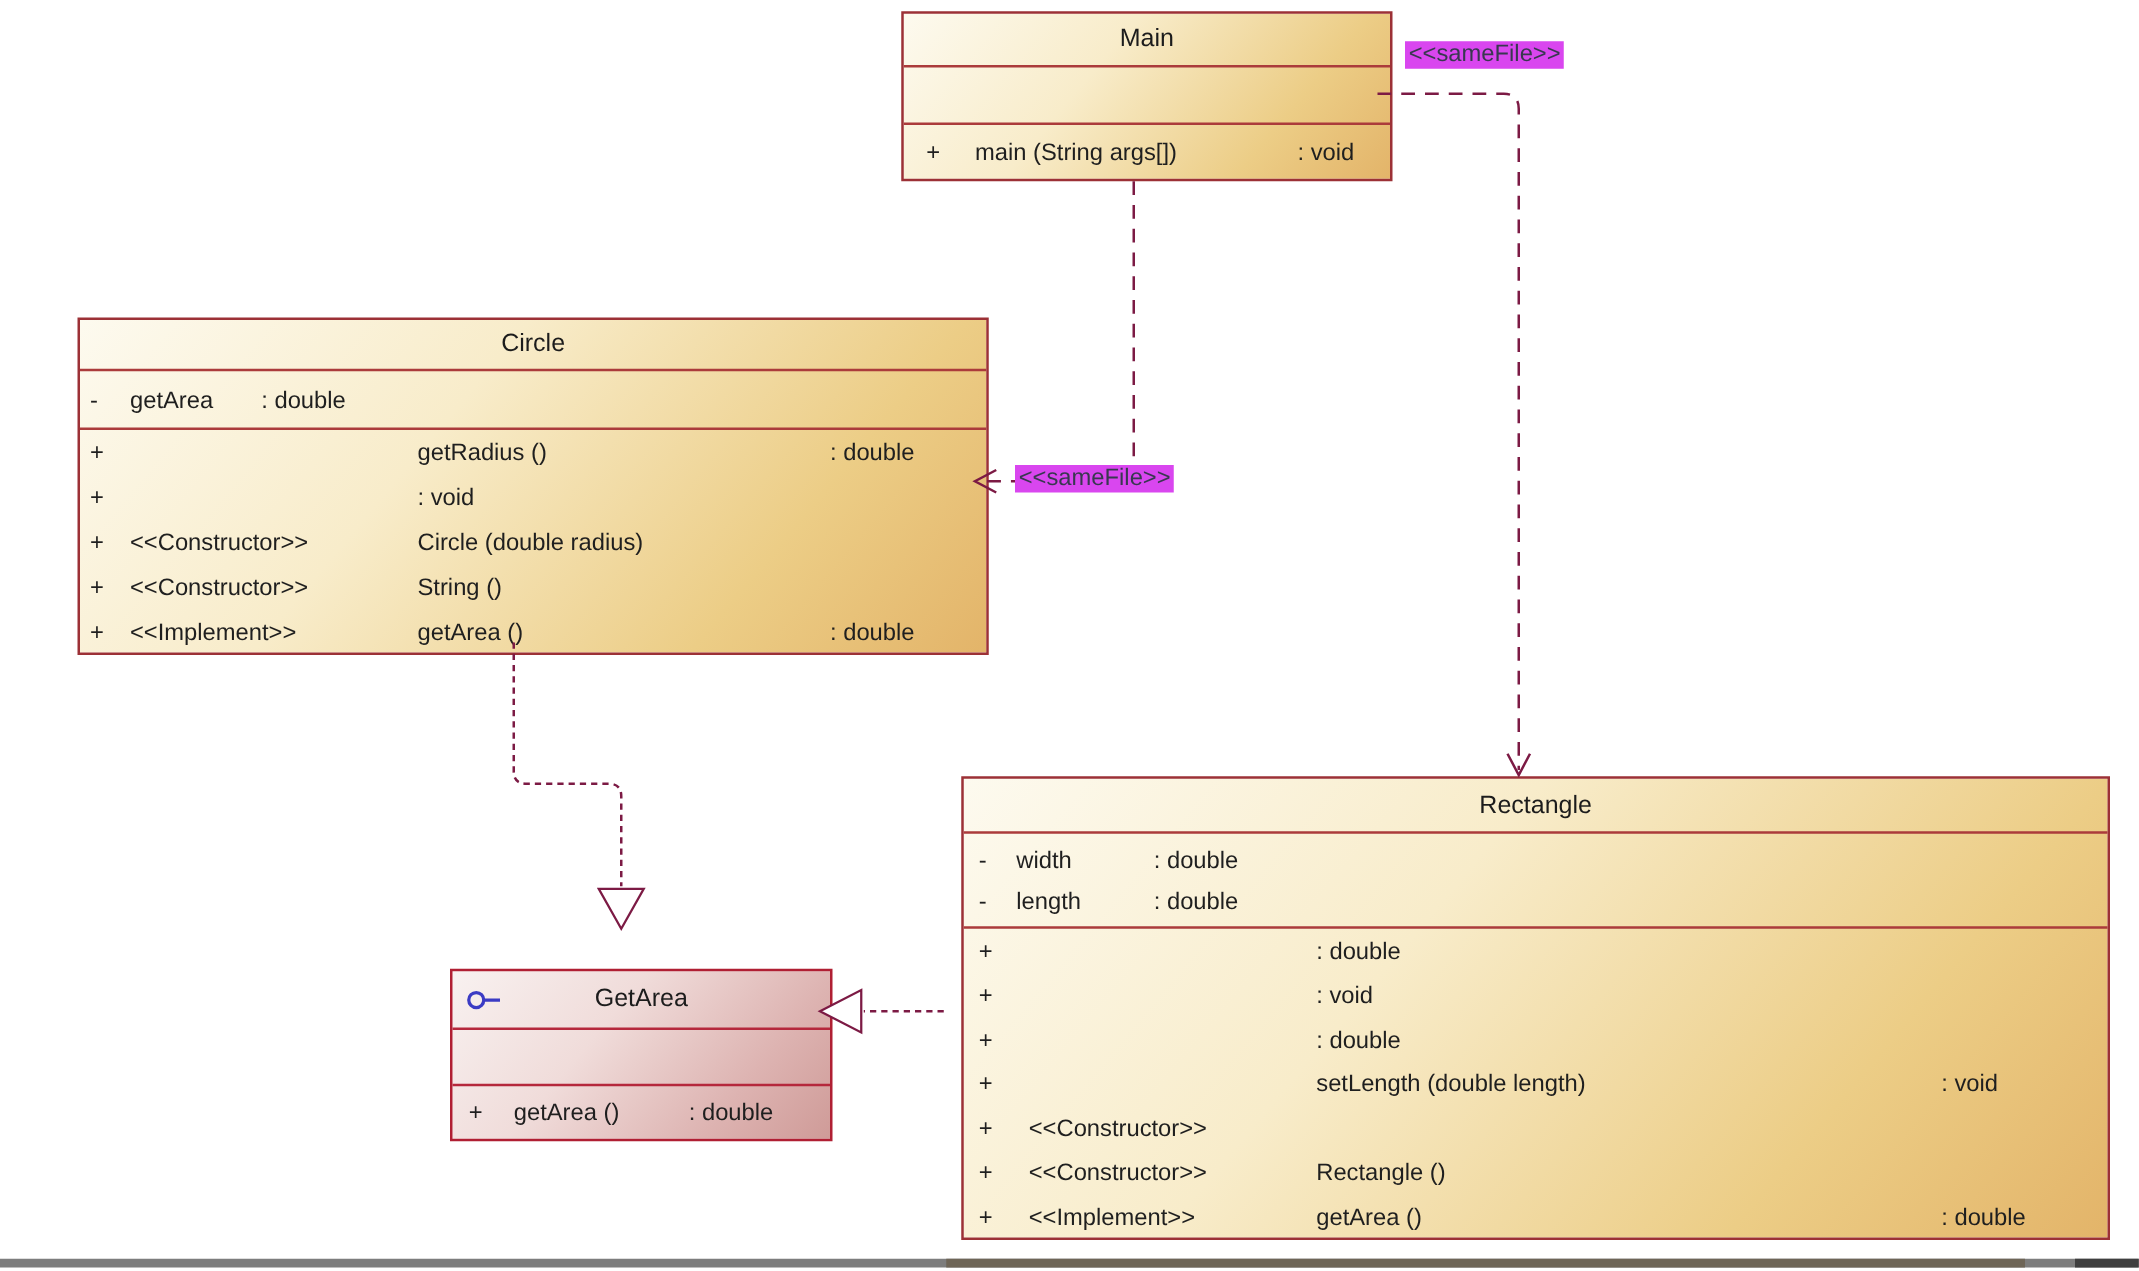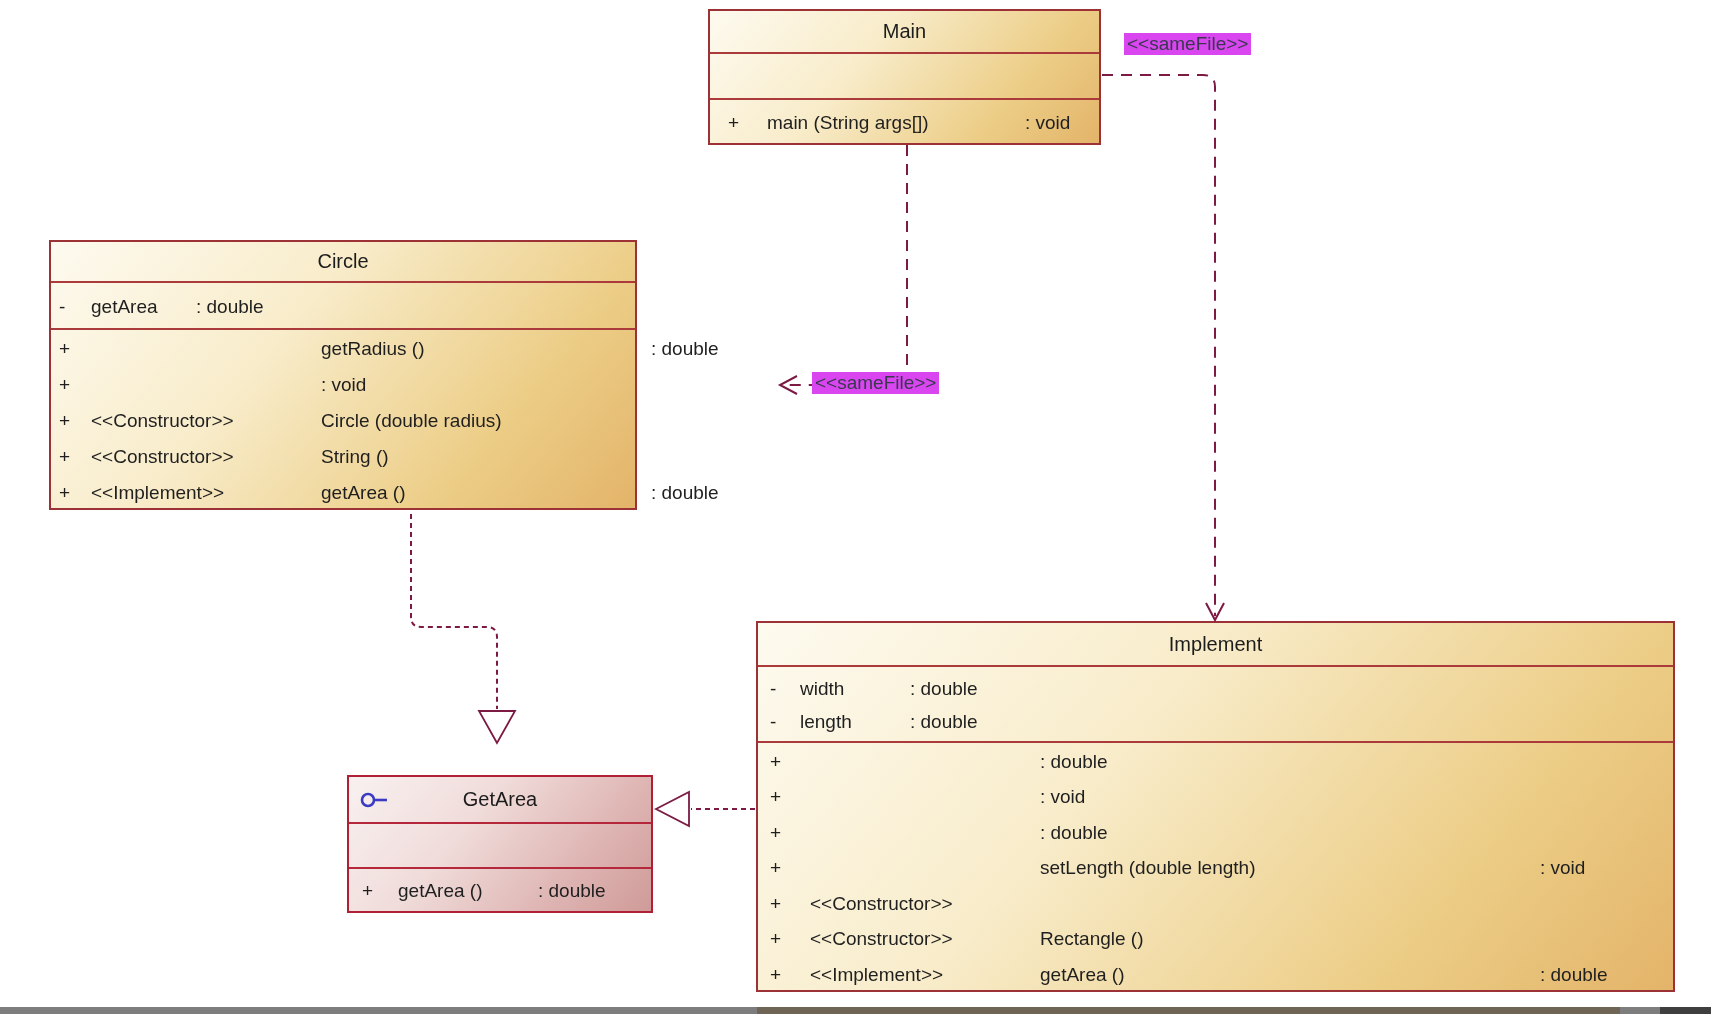--- a/index.html
+++ b/index.html
@@ -7,40 +7,41 @@
     width:1711px;height:1017px;position:relative;overflow:hidden;
     font-family:"Liberation Sans","DejaVu Sans",sans-serif;
     color:#1f1f1f;
   }
   
   .uml-class{
     position:absolute;box-sizing:border-box;
     border:2px solid #9c3136;
     background:linear-gradient(130deg,#fdfaef 0%,#f8ecca 38%,#eccd86 75%,#e3b469 100%);
     z-index:2;
+    margin-left:13px;
   }
   .uml-class.iface{
     border:2px solid #b01f33;
     background:linear-gradient(130deg,#f8f1f0 0%,#f0dcda 38%,#ddb3b1 75%,#cf9b98 100%);
   }
   .sec{box-sizing:border-box;position:relative;}
   .sec + .sec{border-top:2px solid #ab3b3b;}
   .iface .sec + .sec{border-top:2px solid #b5283c;}
   .title-sec{display:flex;align-items:center;justify-content:center;
     font-size:20px;color:#1c1c1c;}
   .a-row,.m-row{display:grid;align-items:center;font-size:19px;white-space:nowrap;}
   .a-row span,.m-row span{overflow:visible;}
   
   .box-main{left:708px;top:9px;width:393px;height:136px;}
   .box-main .title-sec{height:41px;}
   .box-main .empty-sec{height:46px;}
   .box-main .methods-sec{height:45px;}
   .box-main .m-row{height:45px;padding-left:18px;grid-template-columns:39px 258px auto;}
   
-  .box-circle{left:49px;top:240px;width:588px;height:270px;}
+  .box-circle{left:49px;top:254px;width:729px;height:270px;}
   .box-circle .title-sec{height:39px;}
   .box-circle .attrs-sec{height:47px;}
   .box-circle .a-row{height:47px;padding-left:8px;grid-template-columns:32px 105px auto;}
   .box-circle .methods-sec{height:180px;padding-top:1px;}
   .box-circle .m-row{height:36px;padding-left:8px;grid-template-columns:32px 230px 330px auto;}
   
   .box-rect{left:756px;top:621px;width:919px;height:371px;}
   .box-rect .title-sec{height:42px;}
   .box-rect .attrs-sec{height:76px;padding-top:5px;}
   .box-rect .a-row{height:33px;padding-left:12px;grid-template-columns:30px 110px auto;}
@@ -114,21 +115,21 @@
     <div class="m-row">
       <span>+</span>
       <span>&lt;&lt;Implement&gt;&gt;</span>
       <span>getArea ()</span>
       <span>: double</span>
     </div>
   </div>
 </div>
 
 <div class="uml-class box-rect">
-  <div class="sec title-sec">Implement</div>
+  <div class="sec title-sec">Rectangle</div>
   <div class="sec attrs-sec">
     <div class="a-row">
       <span>-</span>
       <span>width</span>
       <span>: double</span>
     </div>
     <div class="a-row">
       <span>-</span>
       <span>length</span>
       <span>: double</span>

